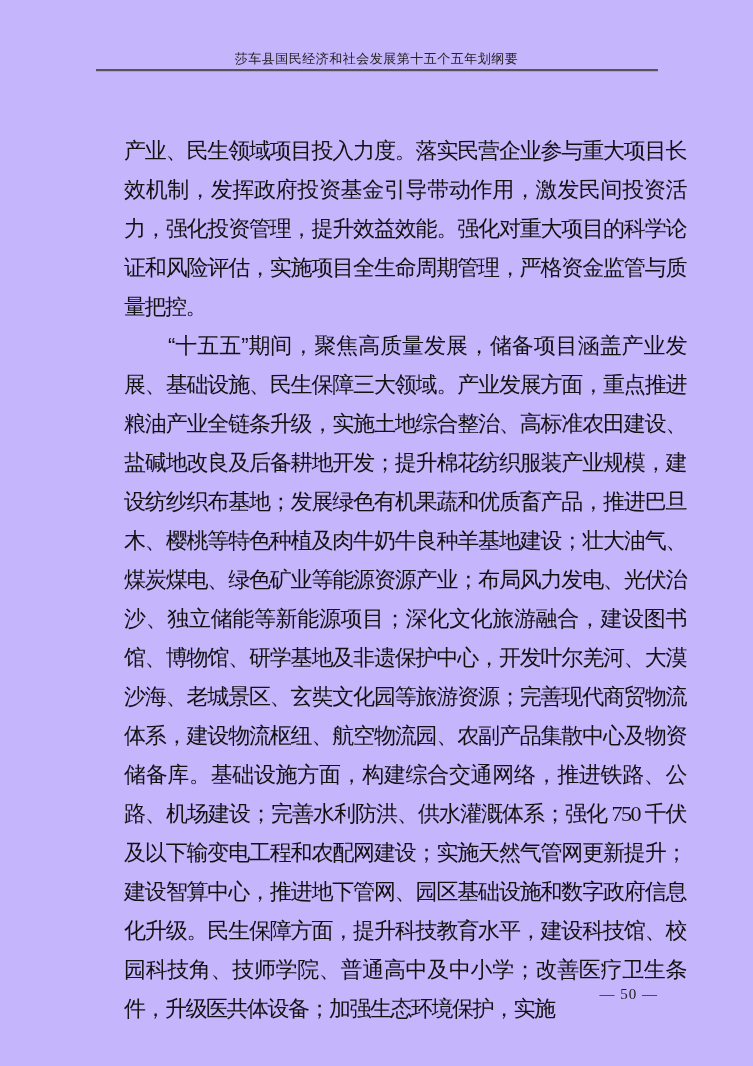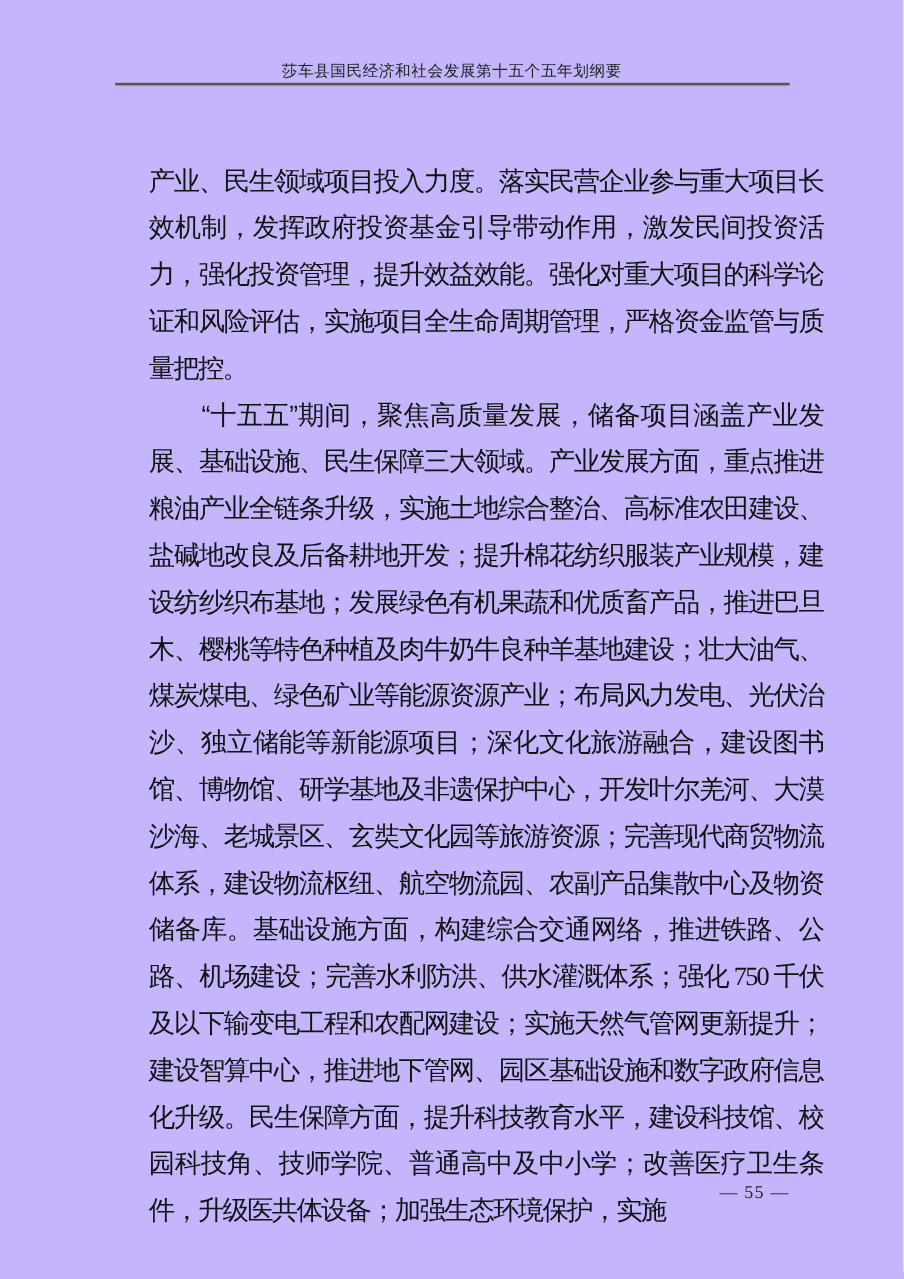--- a/index.html
+++ b/index.html
@@ -79,16 +79,16 @@
   <div class="header-title">莎车县国民经济和社会发展第十五个五年划纲要</div>
 
   <div class="header-rule"></div>
 
   <div class="doc-body">
     <p class="para">产业、民生领域项目投入力度。落实民营企业参与重大项目长效机制，发挥政府投资基金引导带动作用，激发民间投资活力，强化投资管理，提升效益效能。强化对重大项目的科学论证和风险评估，实施项目全生命周期管理，严格资金监管与质量把控。</p>
     <p class="para indent"><span class="bold-lead">“十五五”期间，聚焦高质量发展，储备项目涵盖产业发展、基础设施、民生保障三大领域。</span><span>产业发展方面，重点推进粮油产业全链条升级，实施土地综合整治、高标准农田建设、盐碱地改良及后备耕地开发；提升棉花纺织服装产业规模，建设纺纱织布基地；发展绿色有机果蔬和优质畜产品，推进巴旦木、樱桃等特色种植及肉牛奶牛良种羊基地建设；壮大油气、煤炭煤电、绿色矿业等能源资源产业；布局风力发电、光伏治沙、独立储能等新能源项目；深化文化旅游融合，建设图书馆、博物馆、研学基地及非遗保护中心，开发叶尔羌河、大漠沙海、老城景区、玄奘文化园等旅游资源；完善现代商贸物流体系，建设物流枢纽、航空物流园、农副产品集散中心及物资储备库。基础设施方面，构建综合交通网络，推进铁路、公路、机场建设；完善水利防洪、供水灌溉体系；强化 750 千伏及以下输变电工程和农配网建设；实施天然气管网更新提升；建设智算中心，推进地下管网、园区基础设施和数字政府信息化升级。民生保障方面，提升科技教育水平，建设科技馆、校园科技角、技师学院、普通高中及中小学；改善医疗卫生条件，升级医共体设备；加强生态环境保护，实施</span></p>
   </div>
 
   <div class="doc-footer">
-    <span>— 55 —</span>
+    <span>— 50 —</span>
   </div>
 
 </div>
 
 </body></html>

